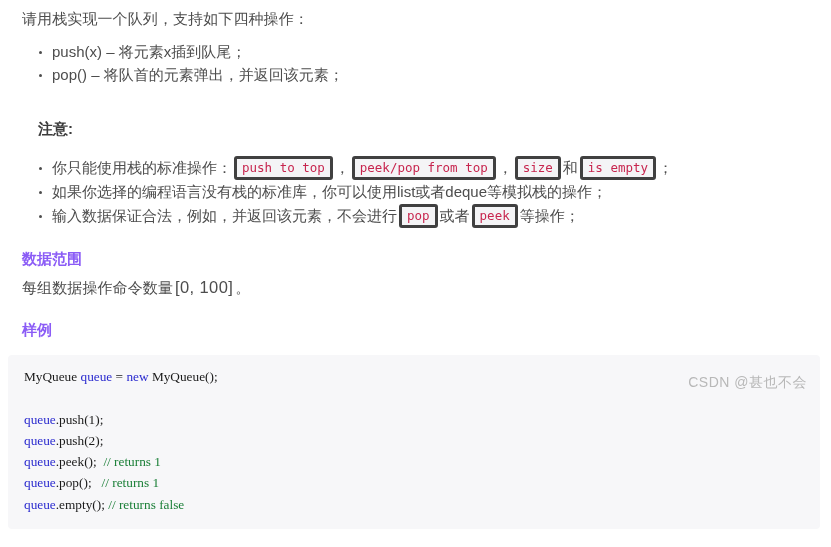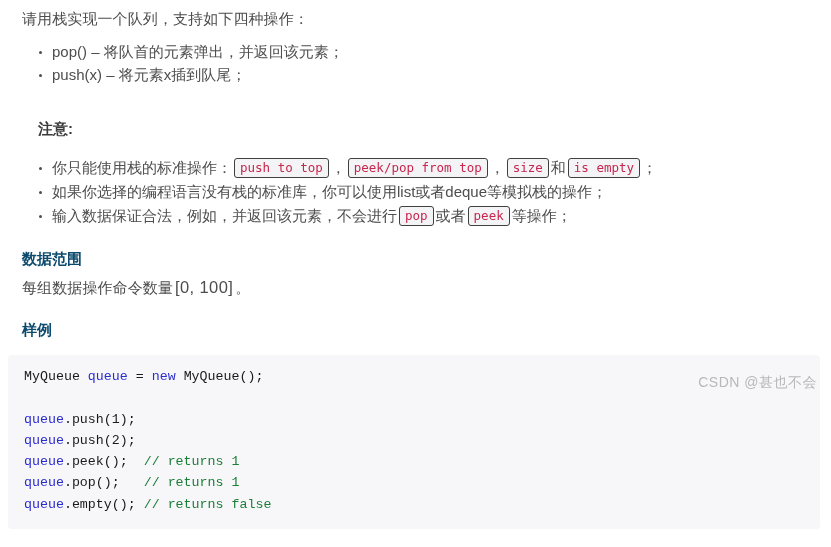--- a/index.html
+++ b/index.html
@@ -91,31 +91,31 @@
     font-size: 15px;
     font-weight: bold;
     color: #3b3b3b;
     line-height: 22px;
   }
   .h-sec {
     margin: 0;
     padding: 20px 11px 0 22px;
     font-size: 15px;
     font-weight: bold;
-    color: #0c4a6e;
+    color: #8b5cf6;
     line-height: 22px;
   }
 
   
   code.chip {
     font-family: "DejaVu Sans Mono", "Liberation Mono", monospace;
     font-size: 12.5px;
     color: #c7254e;
     background-color: #f4f4f6;
-    border: 1px solid #404040;
+    border: 3px solid #404040;
     border-radius: 3px;
     padding: 1px 5px 2px 5px;
     margin: 0 2px;
     white-space: nowrap;
     vertical-align: 1px;
   }
 
   
   .math {
     font-family: Liberation Sans, sans-serif;
@@ -130,53 +130,53 @@
     margin: 14px 0 0 8px;
     width: 812px;
     box-sizing: border-box;
     background: #f7f7f9;
     border-radius: 4px;
     padding: 11px 0 14px 16px;
     overflow: hidden;
   }
   .codeblock pre {
     margin: 0;
-    font-family: Liberation Mono, monospace;
+    font-family: Liberation Serif, serif;
     font-size: 13.3px;
     line-height: 21.3px;
     color: #1a1a1a;
     white-space: pre;
   }
   .tok-var  { color: #2b2bcf; }
   .tok-kw   { color: #2b2bcf; }
   .tok-cmt  { color: #1a7f37; }
   .tok-txt  { color: #1a1a1a; }
 
   
   .watermark {
     position: absolute;
-    right: 14px;
+    right: 24px;
     bottom: 6px;
     font-size: 14px;
     color: #b8b8b8;
     letter-spacing: 0.5px;
     font-family: "Liberation Sans", "DejaVu Sans", sans-serif;
     user-select: none;
   }
 </style>
 </head>
 <body>
 
 <div class="page">
 
   <p class="intro">请用栈实现一个队列，支持如下四种操作：</p>
 
   <ul class="bullets">
+    <li>push(x) – 将元素x插到队尾；</li>
     <li>pop() – 将队首的元素弹出，并返回该元素；</li>
-    <li>push(x) – 将元素x插到队尾；</li>
   </ul>
 
   <div class="h-sub">注意:</div>
 
   <ul class="notes">
     <li><span>你只能使用栈的标准操作：</span><code class="chip">push to top</code><span>，</span><code class="chip">peek/pop from top</code><span>，</span><code class="chip">size</code><span>和</span><code class="chip">is empty</code><span>；</span></li>
     <li>如果你选择的编程语言没有栈的标准库，你可以使用list或者deque等模拟栈的操作；</li>
     <li><span>输入数据保证合法，例如，并返回该元素，不会进行</span><code class="chip">pop</code><span>或者</span><code class="chip">peek</code><span>等操作；</span></li>
   </ul>
 

